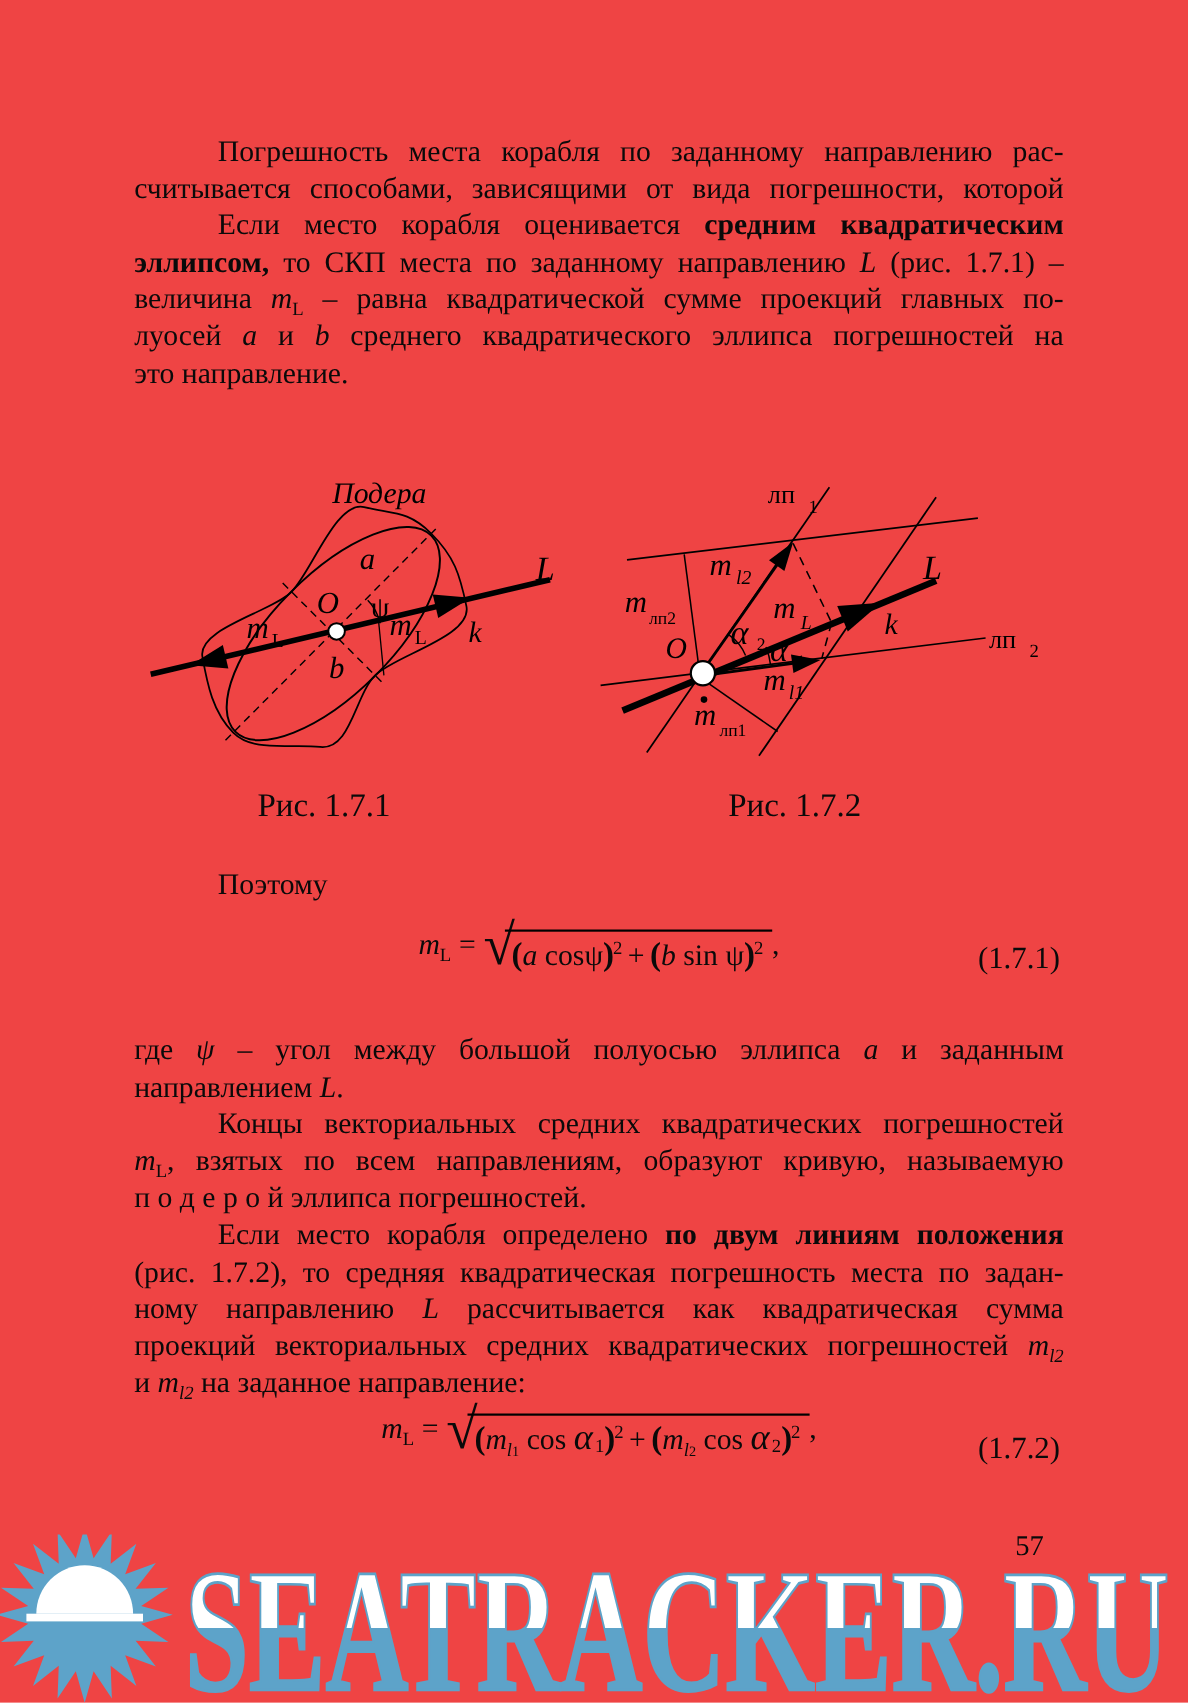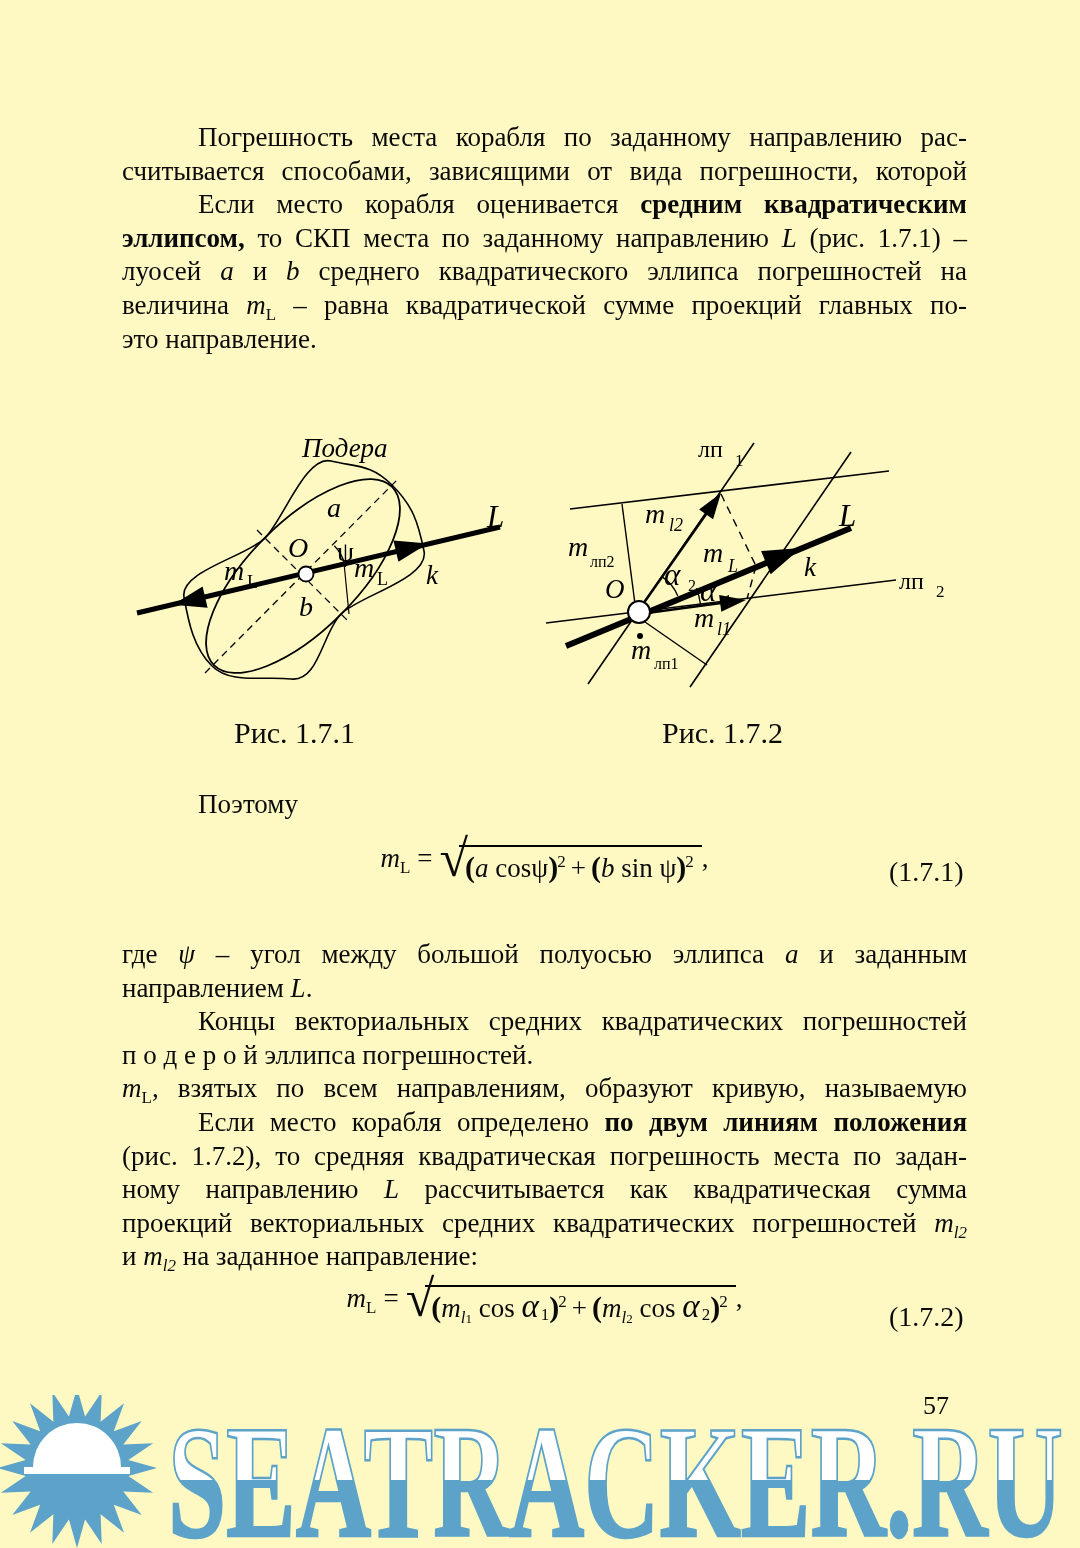--- a/index.html
+++ b/index.html
@@ -1,16 +1,16 @@
 <!DOCTYPE html>
 <html><head>
 <meta charset="utf-8">
 <style>
   html,body{margin:0;padding:0;background:#fff;}
-  .page{position:relative;width:1080px;height:1548px;background:#fef9c3;overflow:hidden;
+  .page{position:relative;width:1080px;height:1548px;background:#ef4444;overflow:hidden;
         font-family:"Liberation Serif",serif;color:#0a0a0a;}
   .tb{position:absolute;left:122px;width:845px;font-size:27px;line-height:33.6px;}
   .ln{text-align:justify;text-align-last:justify;}
   .ln.end{text-align-last:left;}
   .ln.ind{text-indent:76px;}
   .bd{font-weight:700;}
   .it{font-style:italic;}
   .bi{font-weight:700;}
   sub.s{font-size:17px;line-height:0;}
   .caption{position:absolute;font-size:30px;}
@@ -34,22 +34,22 @@
 </head>
 <body>
 
 <div class="page">
 
   <div class="tb" style="top:121px">
     <div class="ln ind"><span>Погрешность места корабля по заданному направлению рас-</span></div>
     <div class="ln"><span>считывается способами, зависящими от вида погрешности, которой</span></div>
     <div class="ln ind"><span>Если место корабля оценивается </span><span class="bd">средним квадратическим</span></div>
     <div class="ln"><span class="bd">эллипсом,</span><span> то СКП места по заданному направлению </span><span class="it">L</span><span> (рис. 1.7.1) –</span></div>
+    <div class="ln"><span>величина </span><span class="it">m</span><sub class="s">L</sub><span> – равна квадратической сумме проекций главных по-</span></div>
     <div class="ln"><span>луосей </span><span class="it">a</span><span> и </span><span class="it">b</span><span> среднего квадратического эллипса погрешностей на</span></div>
-    <div class="ln"><span>величина </span><span class="it">m</span><sub class="s">L</sub><span> – равна квадратической сумме проекций главных по-</span></div>
     <div class="ln end"><span>это направление.</span></div>
   </div>
 
   <svg style="position:absolute;left:100px;top:425px" width="470" height="330" viewBox="100 425 470 330">
     <path fill="none" stroke="#000" stroke-width="1.6" d="M 392 485 C 413 506, 418 522, 424 551 C 429.7 578.4, 359.4 595.6, 341 614
          C 322.6 632.4, 318.8 682.2, 291 679 C 263.2 675.8, 230.4 684.4, 212 666
          C 193.6 647.6, 188.5 622.6, 184 597 C 179.5 571.4, 246.6 556.4, 265 538
          C 283.4 519.6, 305.7 454.8, 331 461 C 356.3 467.2, 370.8 463.8, 392 485 Z"></path>
     <ellipse cx="303" cy="576" rx="126" ry="54" transform="rotate(-45 303 576)" fill="none" stroke="#000" stroke-width="1.8"></ellipse>
     <line x1="205" y1="673" x2="397" y2="480" stroke="#000" stroke-width="1.3" stroke-dasharray="7 5"></line>
@@ -124,22 +124,22 @@
     <div class="fc">
       <span class="it">m</span><sub class="s">L</sub><span class="eqs">=</span><span class="sq"><span class="rd">√</span><span class="uv"><span class="pb">(</span><span class="it">a</span><span> cosψ</span><span class="pb">)</span><sup class="sup">2</sup><span class="plus">+</span><span class="pb">(</span><span class="it">b</span><span> sin ψ</span><span class="pb">)</span><sup class="sup">2</sup></span></span><span>,</span>
     </div>
     <div class="fnum" style="top:13px">(1.7.1)</div>
   </div>
 
   <div class="tb" style="top:938px">
     <div class="ln"><span>где </span><span class="it">ψ</span><span> – угол между большой полуосью эллипса </span><span class="it">a</span><span> и заданным</span></div>
     <div class="ln end"><span>направлением </span><span class="it">L</span><span>.</span></div>
     <div class="ln ind"><span>Концы векториальных средних квадратических погрешностей</span></div>
+    <div class="ln"><span class="it">m</span><sub class="s">L</sub><span>, взятых по всем направлениям, образуют кривую, называемую</span></div>
     <div class="ln end"><span>п о д е р о й</span><span> эллипса погрешностей.</span></div>
-    <div class="ln"><span class="it">m</span><sub class="s">L</sub><span>, взятых по всем направлениям, образуют кривую, называемую</span></div>
     <div class="ln ind"><span>Если место корабля определено </span><span class="bi">по двум линиям положения</span></div>
     <div class="ln"><span>(рис. 1.7.2), то средняя квадратическая погрешность места по задан-</span></div>
     <div class="ln"><span>ному направлению </span><span class="it">L</span><span> рассчитывается как квадратическая сумма</span></div>
     <div class="ln"><span>проекций векториальных средних квадратических погрешностей </span><span class="it">m</span><sub class="s it">l2</sub></div>
     <div class="ln end"><span>и </span><span class="it">m</span><sub class="s it">l2</sub><span> на заданное направление:</span></div>
   </div>
 
   <div class="formula" style="top:1283px;height:80px">
     <div class="fc">
       <span class="it">m</span><sub class="s">L</sub><span class="eqs">=</span><span class="sq"><span class="rd">√</span><span class="uv"><span class="pb">(</span><span class="it">m</span><sub class="s it">l</sub><sub class="ss">1</sub><span> cos </span><span class="al">α</span><span class="an">1</span><span class="pb">)</span><sup class="sup">2</sup><span class="plus">+</span><span class="pb">(</span><span class="it">m</span><sub class="s it">l</sub><sub class="ss">2</sub><span> cos </span><span class="al">α</span><span class="an">2</span><span class="pb">)</span><sup class="sup">2</sup></span></span><span>,</span>

